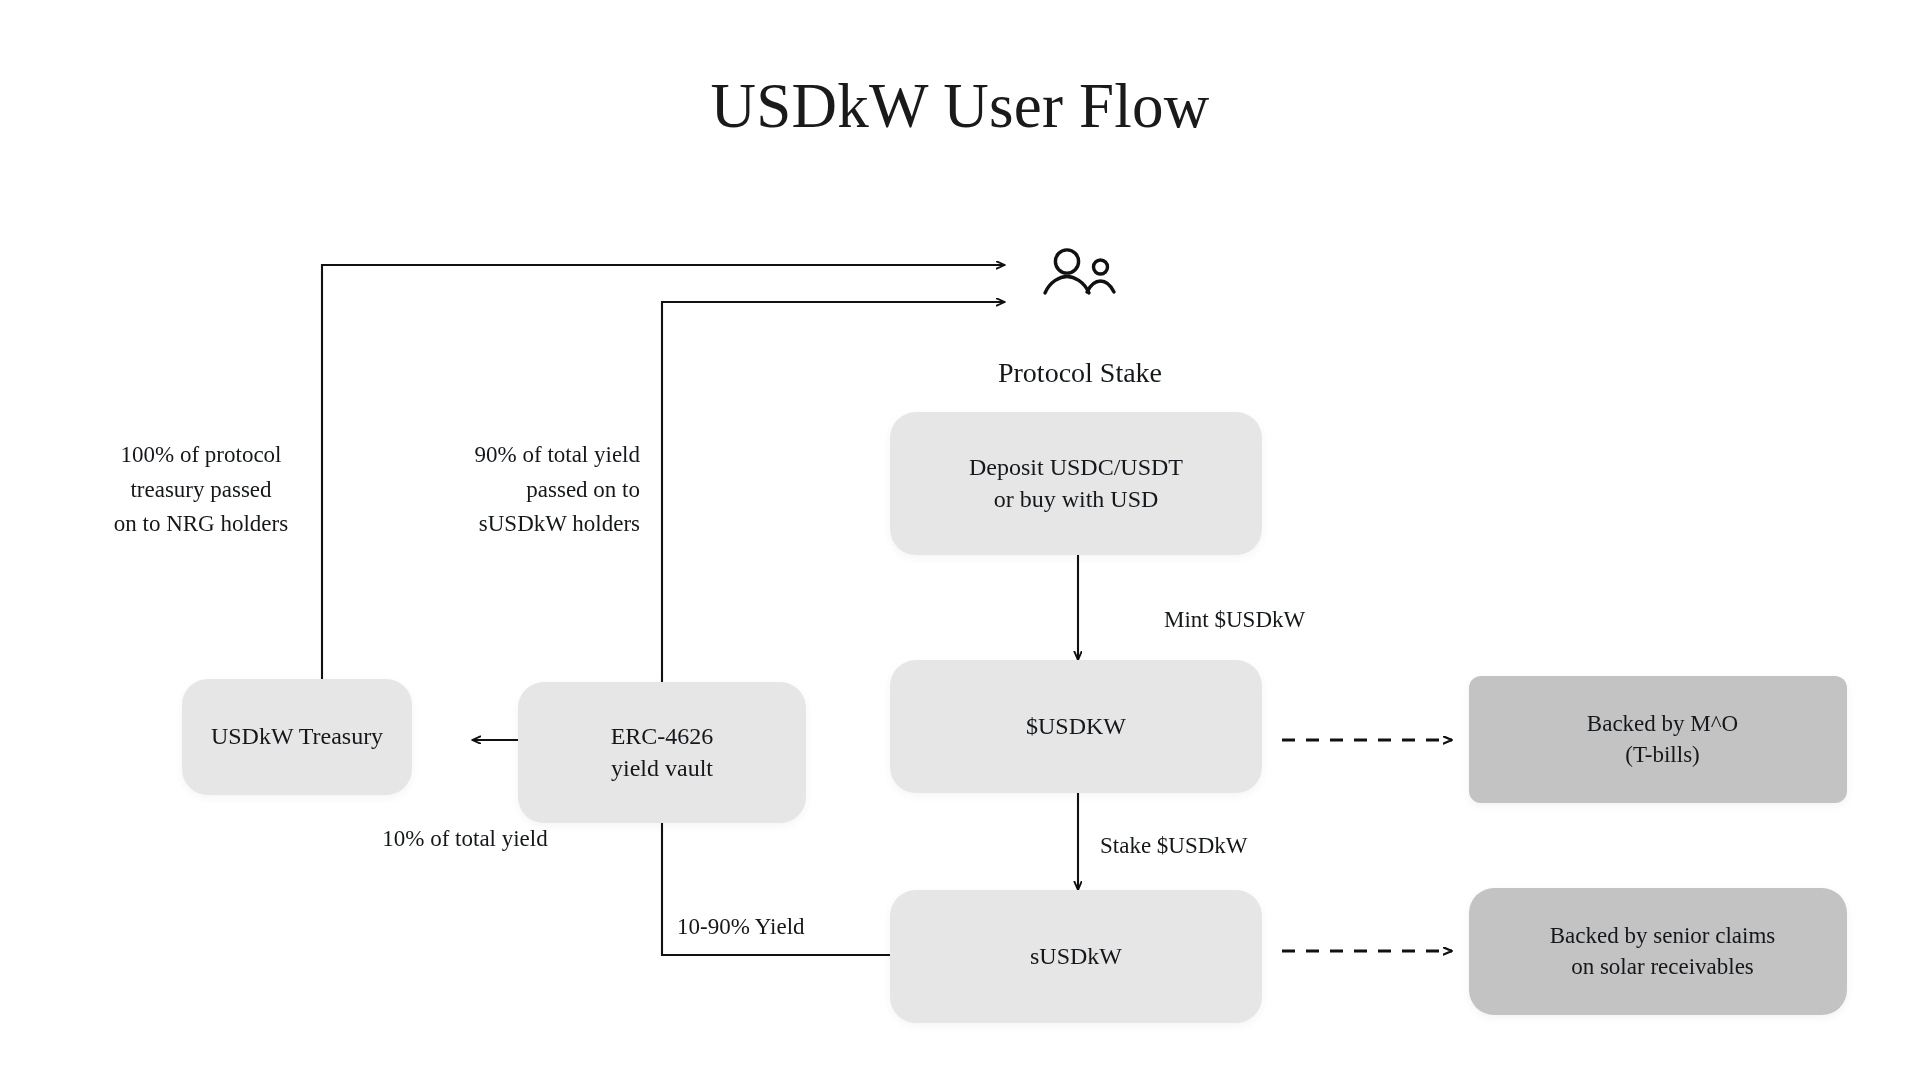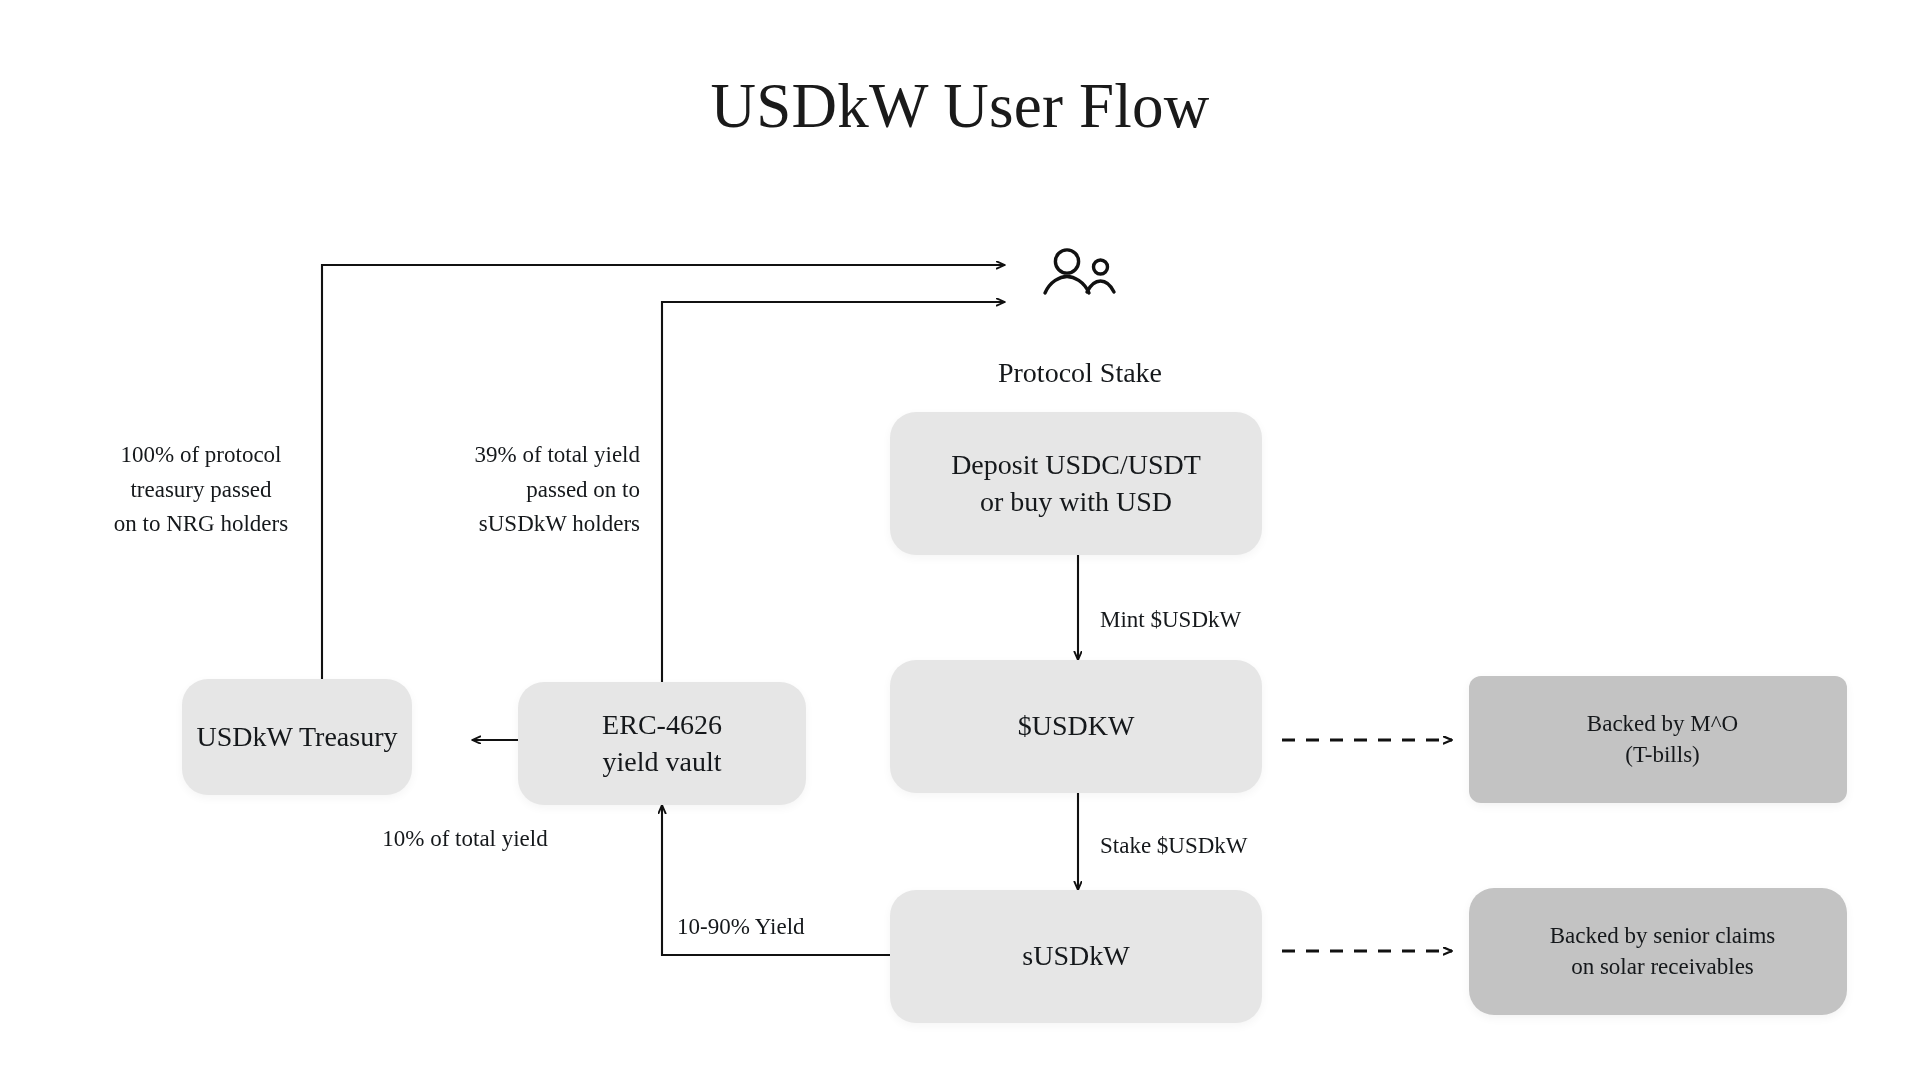--- a/index.html
+++ b/index.html
@@ -42,21 +42,21 @@
     align-items: center;
     justify-content: center;
     text-align: center;
     color: #15181b;
     line-height: 1.32;
     white-space: pre-line;
   }
   .node.light {
     background: #e6e6e6;
     border-radius: 26px;
-    font-size: 28px;
+    font-size: 24px;
     box-shadow: 0 3px 10px rgba(0,0,0,0.045);
   }
   .node.dark {
     background: #c3c3c3;
     border-radius: 12px;
     font-size: 23px;
     box-shadow: 0 3px 10px rgba(0,0,0,0.05);
     padding-left: 9px;
   }
   .edge-label {
@@ -131,42 +131,42 @@
       <path d="M47,44 C51,36 56,33 60.5,33 C65,33 70,36 74,44"></path>
     </g>
   </svg>
   <div class="actor-label" style="left:930px; top:357px; width:300px;">Protocol Stake</div>
 
   <div class="node light" style="left:890px; top:412px; width:372px; height:143px;">Deposit USDC/USDT
 or buy with USD</div>
 
   <div class="node light" style="left:182px; top:679px; width:230px; height:116px;">USDkW Treasury</div>
 
-  <div class="node light" style="left:518px; top:682px; width:288px; height:123px;">ERC-4626
+  <div class="node light" style="left:518px; top:682px; width:288px; height:141px;">ERC-4626
 yield vault</div>
 
   <div class="node light" style="left:890px; top:660px; width:372px; height:133px;">$USDKW</div>
 
   <div class="node light" style="left:890px; top:890px; width:372px; height:133px;">sUSDkW</div>
 
   <div class="node dark" style="left:1469px; top:676px; width:378px; height:127px;">Backed by M^O
 (T-bills)</div>
 
   <div class="node dark" style="left:1469px; top:888px; width:378px; height:127px;border-radius:25px;">Backed by senior claims
 on solar receivables</div>
 
   <div class="edge-label center" style="left:90px; top:438px; width:222px;">100% of protocol
 treasury passed
 on to NRG holders</div>
 
-  <div class="edge-label right" style="left:400px; top:438px; width:240px;">39% of total yield
+  <div class="edge-label right" style="left:400px; top:438px; width:240px;">90% of total yield
 passed on to
 sUSDkW holders</div>
 
-  <div class="edge-label left" style="left:1100px; top:603px; width:260px;">Mint $USDkW</div>
+  <div class="edge-label left" style="left:1164px; top:603px; width:260px;">Mint $USDkW</div>
 
   <div class="edge-label left" style="left:1100px; top:829px; width:260px;">Stake $USDkW</div>
 
   <div class="edge-label center" style="left:330px; top:822px; width:270px;">10% of total yield</div>
 
   <div class="edge-label left" style="left:677px; top:910px; width:230px;">10-90% Yield</div>
 
 </div>
 
 </body></html>

